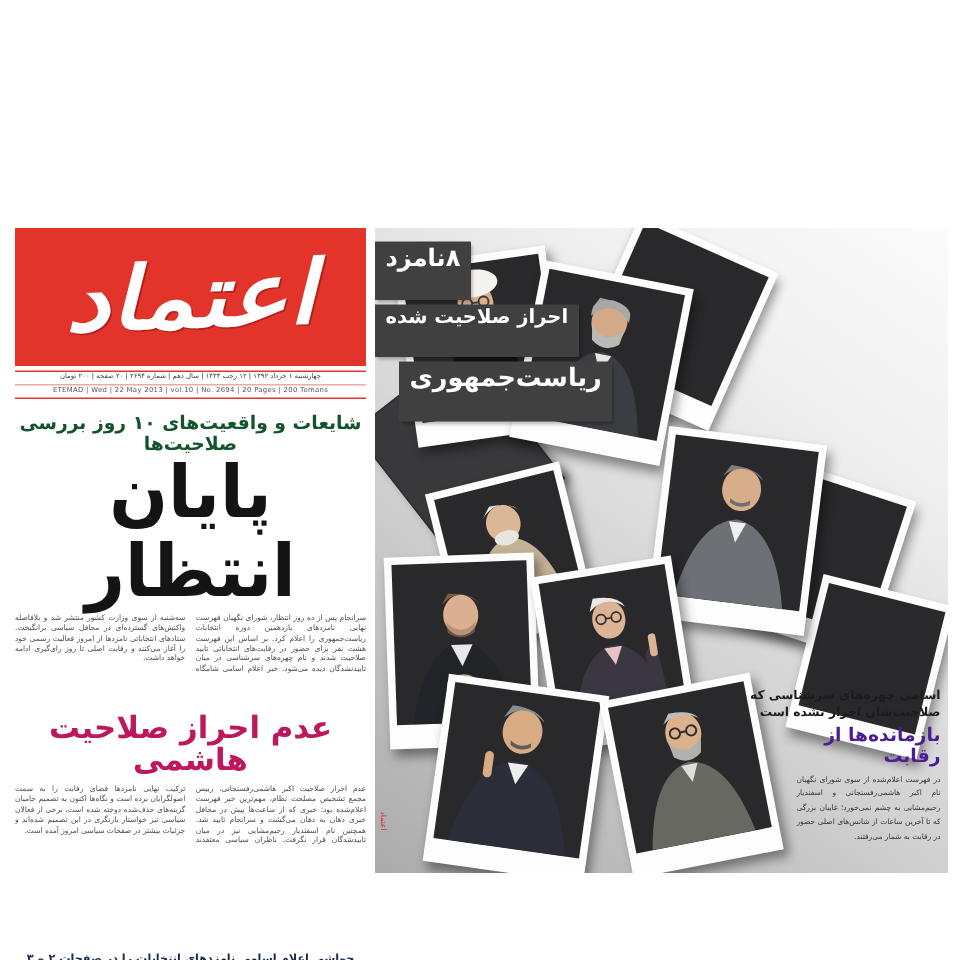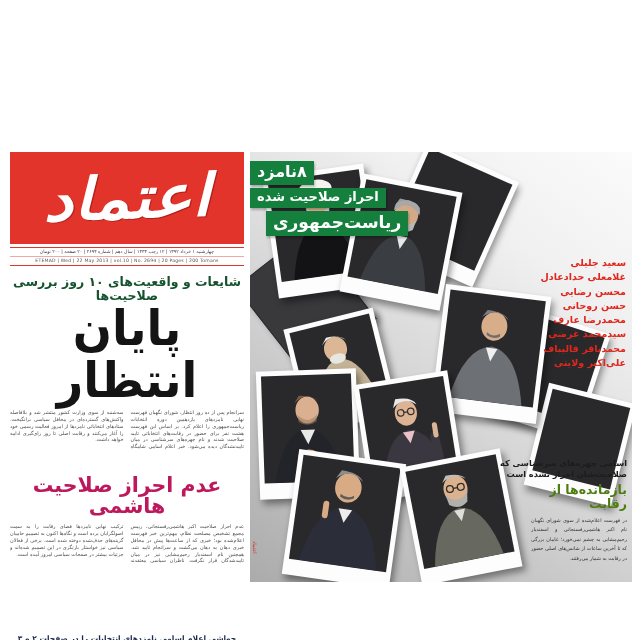--- a/index.html
+++ b/index.html
@@ -34,30 +34,30 @@
   .pol .ph{width:100%;height:100%;background:#29292b;overflow:hidden;}
   .pol svg{display:block;width:100%;height:100%;}
   .back{position:absolute;box-shadow:2px 4px 6px rgba(0,0,0,.38);}
   .back.dark{background:#39393c;border:1px solid #2e2e30;}
   .photo-credit{position:absolute;left:2px;bottom:28px;writing-mode:vertical-rl;font-size:5px;
                 color:#d92b21;letter-spacing:.5px;z-index:30;}
 
   
   .rail{position:absolute;left:250px;top:152px;width:382px;height:430px;pointer-events:none;z-index:40;}
   .badges{position:absolute;top:9px;left:0;right:3px;display:flex;flex-direction:column;align-items:flex-end;gap:3px;}
-  .badge{background:#15803d;color:#fff;font-weight:bold;padding:2px 7px 4px;line-height:1.1;
+  .badge{background:#404040;color:#fff;font-weight:bold;padding:2px 7px 19px;line-height:1.1;
          box-shadow:1px 2px 2px rgba(0,0,0,.25);}
   .badge.b1{font-size:16px;}
   .badge.b2{font-size:13px;}
   .badge.b3{font-size:17px;margin-left:16px;}
   .cand-list{position:absolute;top:104px;right:6px;text-align:right;list-style:none;margin:0;padding:0;}
   .cand-list li{color:#e0271d;font-weight:bold;font-size:9.5px;line-height:14.3px;white-space:nowrap;}
   .note{position:absolute;top:306px;right:5px;width:96px;text-align:center;}
   .note .nl{color:#1c1c1c;font-weight:bold;font-size:8.2px;line-height:11px;white-space:nowrap;text-align:right;}
-  .note .nred{color:#4d7c0f;font-weight:bold;font-size:12.5px;line-height:1.15;margin-top:3px;text-align:right;}
+  .note .nred{color:#4c1d95;font-weight:bold;font-size:12.5px;line-height:1.15;margin-top:3px;text-align:right;}
   .note .nbody{margin-top:4px;font-size:5px;line-height:9.5px;color:#333;text-align:justify;height:58px;overflow:hidden;}
 </style>
 </head>
 <body>
 
 <div class="page">
 
   <div class="collage">
 
     <div class="back dark" style="left:10px;top:95px;width:90px;height:110px;transform:rotate(-38deg);z-index:1;"></div>
@@ -188,30 +188,20 @@
 
     <div class="photo-credit">اعتماد</div>
   </div>
 
   <div class="rail">
     <div class="badges">
       <div class="badge b1">۸نامزد</div>
       <div class="badge b2">احراز صلاحیت شده</div>
       <div class="badge b3">ریاست‌جمهوری</div>
     </div>
-    <ul class="cand-list">
-      <li>سعید جلیلی</li>
-      <li>غلامعلی حدادعادل</li>
-      <li>محسن رضایی</li>
-      <li>حسن روحانی</li>
-      <li>محمدرضا عارف</li>
-      <li>سیدمحمد غرضی</li>
-      <li>محمدباقر قالیباف</li>
-      <li>علی‌اکبر ولایتی</li>
-    </ul>
     <div class="note">
       <div class="nl">اسامی چهره‌های سرشناسی که</div>
       <div class="nl">صلاحیت‌شان احراز نشده است</div>
       <div class="nred">بازمانده‌ها از رقابت</div>
       <div class="nbody">در فهرست اعلام‌شده از سوی شورای نگهبان نام اکبر هاشمی‌رفسنجانی و اسفندیار رحیم‌مشایی به چشم نمی‌خورد؛ غایبان بزرگی که تا آخرین ساعات از شانس‌های اصلی حضور در رقابت به شمار می‌رفتند.</div>
     </div>
   </div>
 
   <div class="left-col">
     <div class="logo-box">

